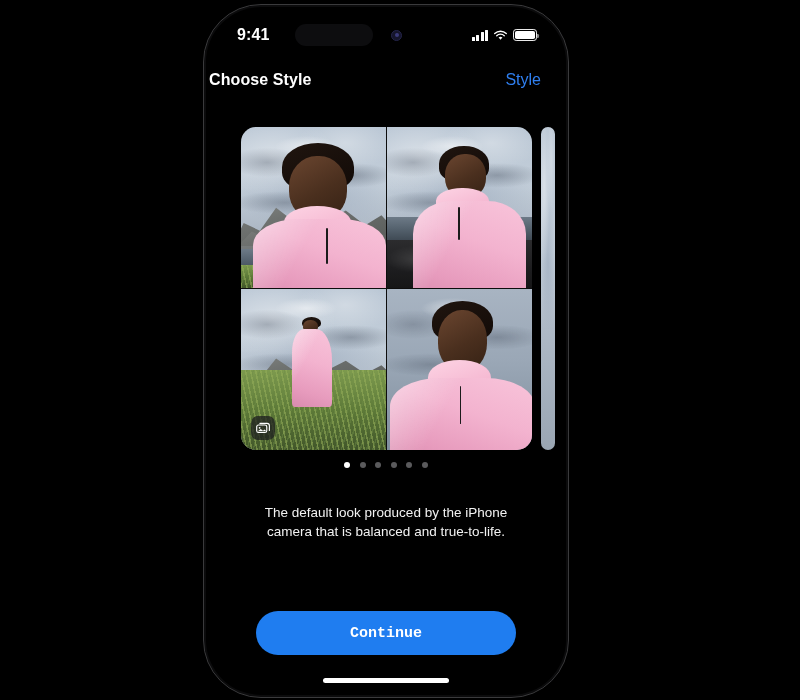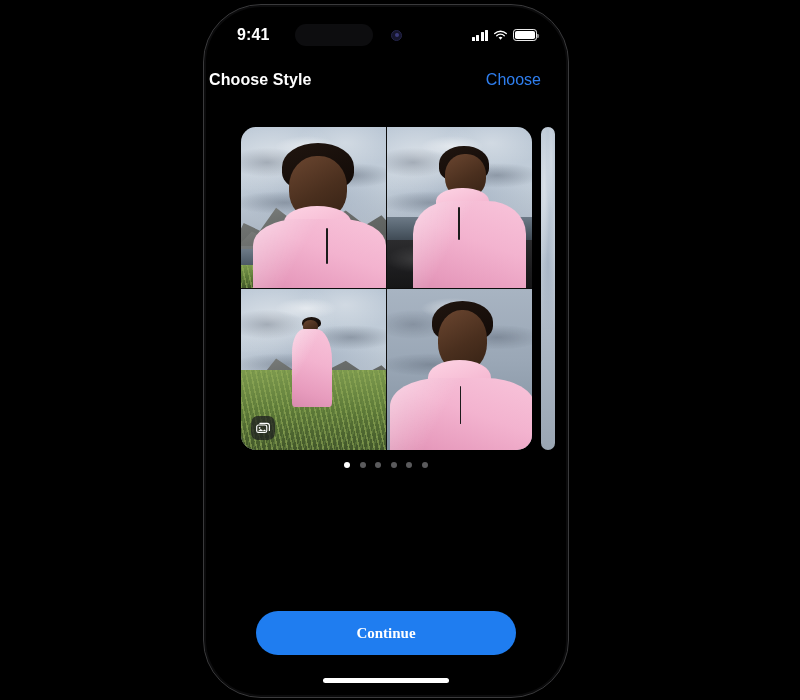--- a/index.html
+++ b/index.html
@@ -216,21 +216,21 @@
   }
 
   
   .continue-btn {
     position:absolute; left:47px; top:601px;
     width:260px; height:44px; border-radius:22px;
     background:#1f7df0;
     color:#fff; font-size:15px; font-weight:600;
     display:flex; align-items:center; justify-content:center;
     border:none; cursor:pointer;
-    font-family:Liberation Serif, serif;
+    font-family:Liberation Mono, monospace;
   }
 
   
   .home-indicator {
     position:absolute; left:50%; transform:translateX(-50%);
     bottom:9px; width:126px; height:5px; border-radius:3px; background:#fff;
   }
 </style>
 </head>
 <body>
@@ -262,21 +262,21 @@
           <path d="M1.7 3.9a9.1 9.1 0 0 1 12.6 0" stroke="#fff" stroke-width="1.5" fill="none" stroke-linecap="round"></path>
         </svg>
         <div class="batt">
             <i></i>
           </div>
       </div>
     </div>
 
     <div class="nav-bar">
       <div class="nav-title">Choose Style</div>
-      <div class="nav-cancel">Choose</div>
+      <div class="nav-cancel">Style</div>
     </div>
 
     <div class="carousel">
 
       <div class="style-card">
 
         <div class="quad">
           <div class="sky"></div>
             <div class="clouds"></div>
           <div class="mountain mtn-a" style="bottom:26%;height:34%;"></div>
@@ -340,19 +340,20 @@
     <div class="page-dots">
       <span class="dot active"></span>
       <span class="dot"></span>
       <span class="dot"></span>
       <span class="dot"></span>
       <span class="dot"></span>
       <span class="dot"></span>
     </div>
 
 
+    <div class="style-desc">The default look produced by the iPhone camera that is balanced and true-to-life.</div>
 
     <button class="continue-btn">Continue</button>
 
     <div class="home-indicator"></div>
 
   </div>
 </div>
 
 </body></html>

